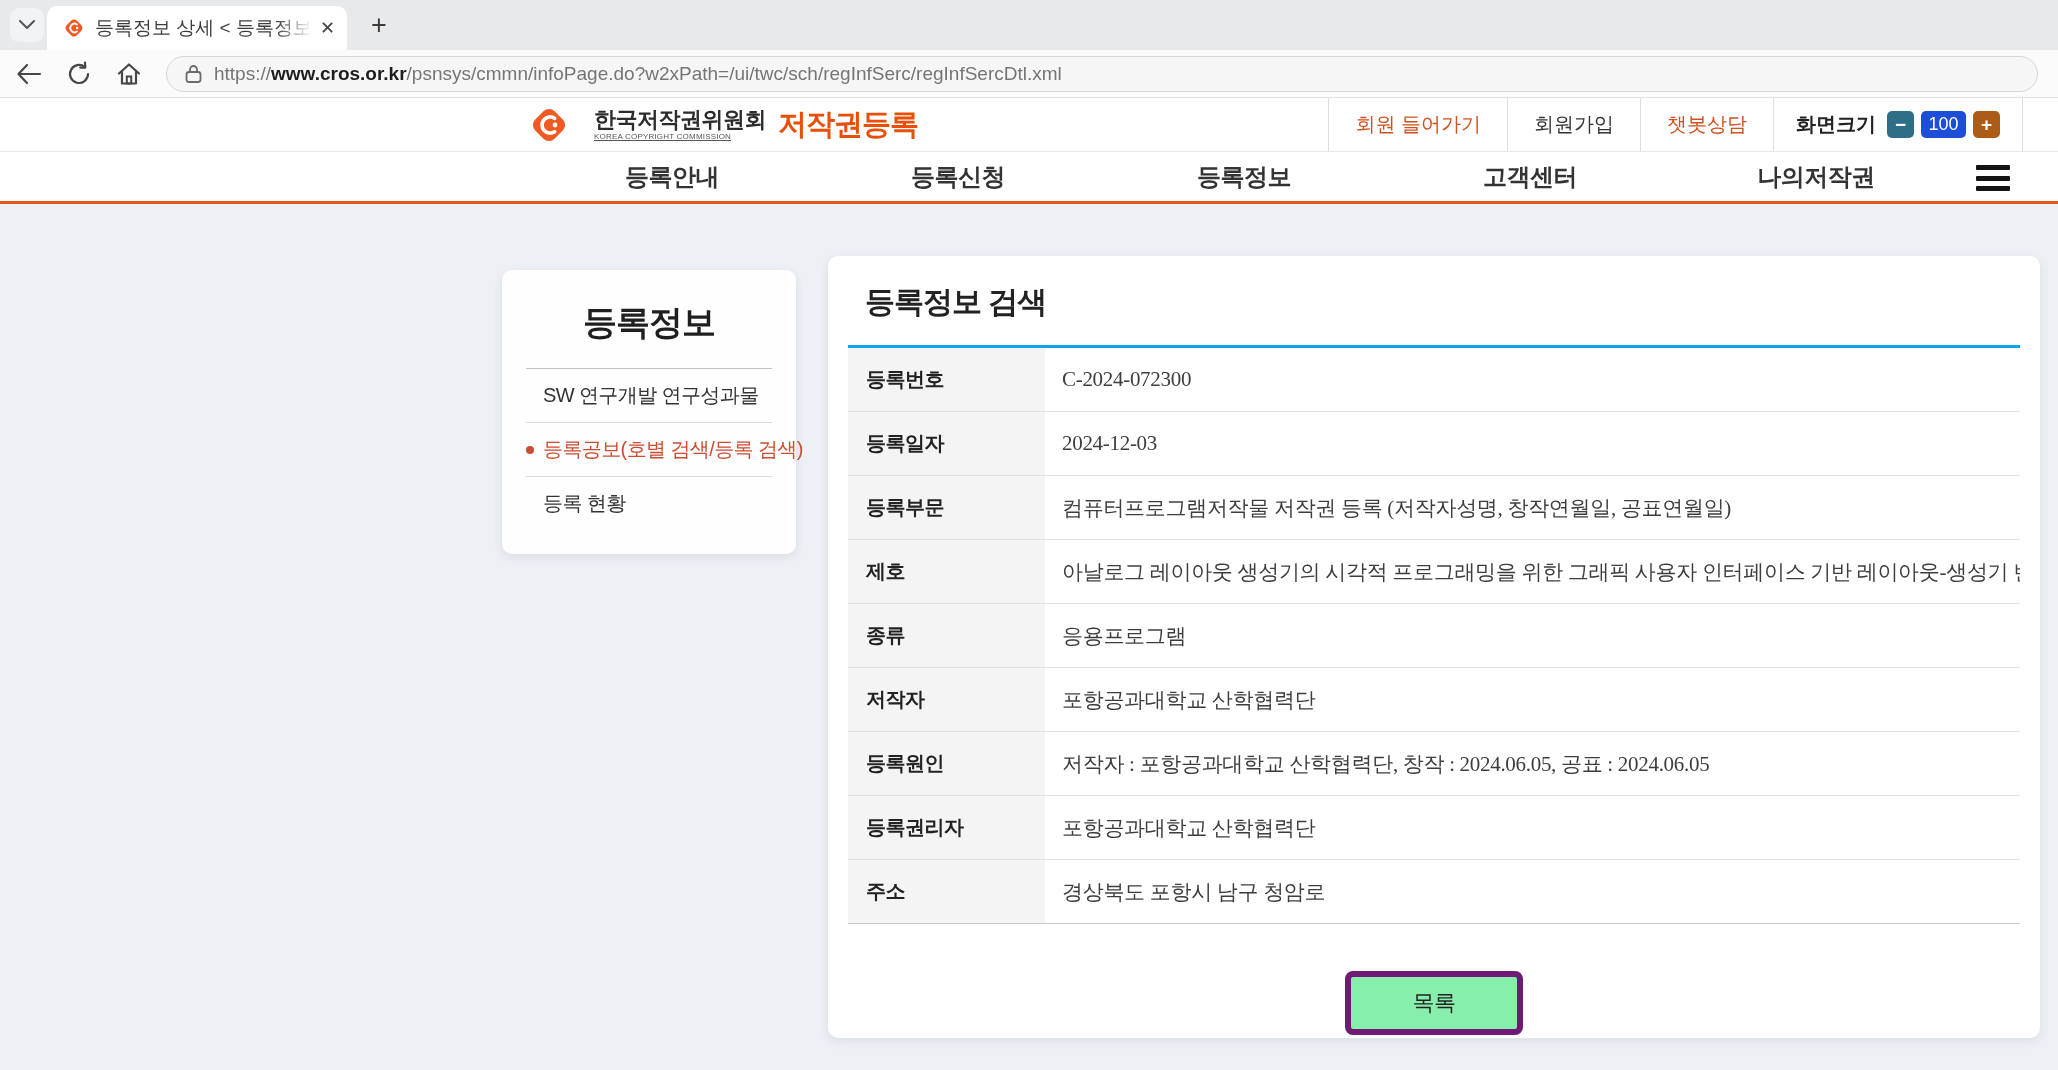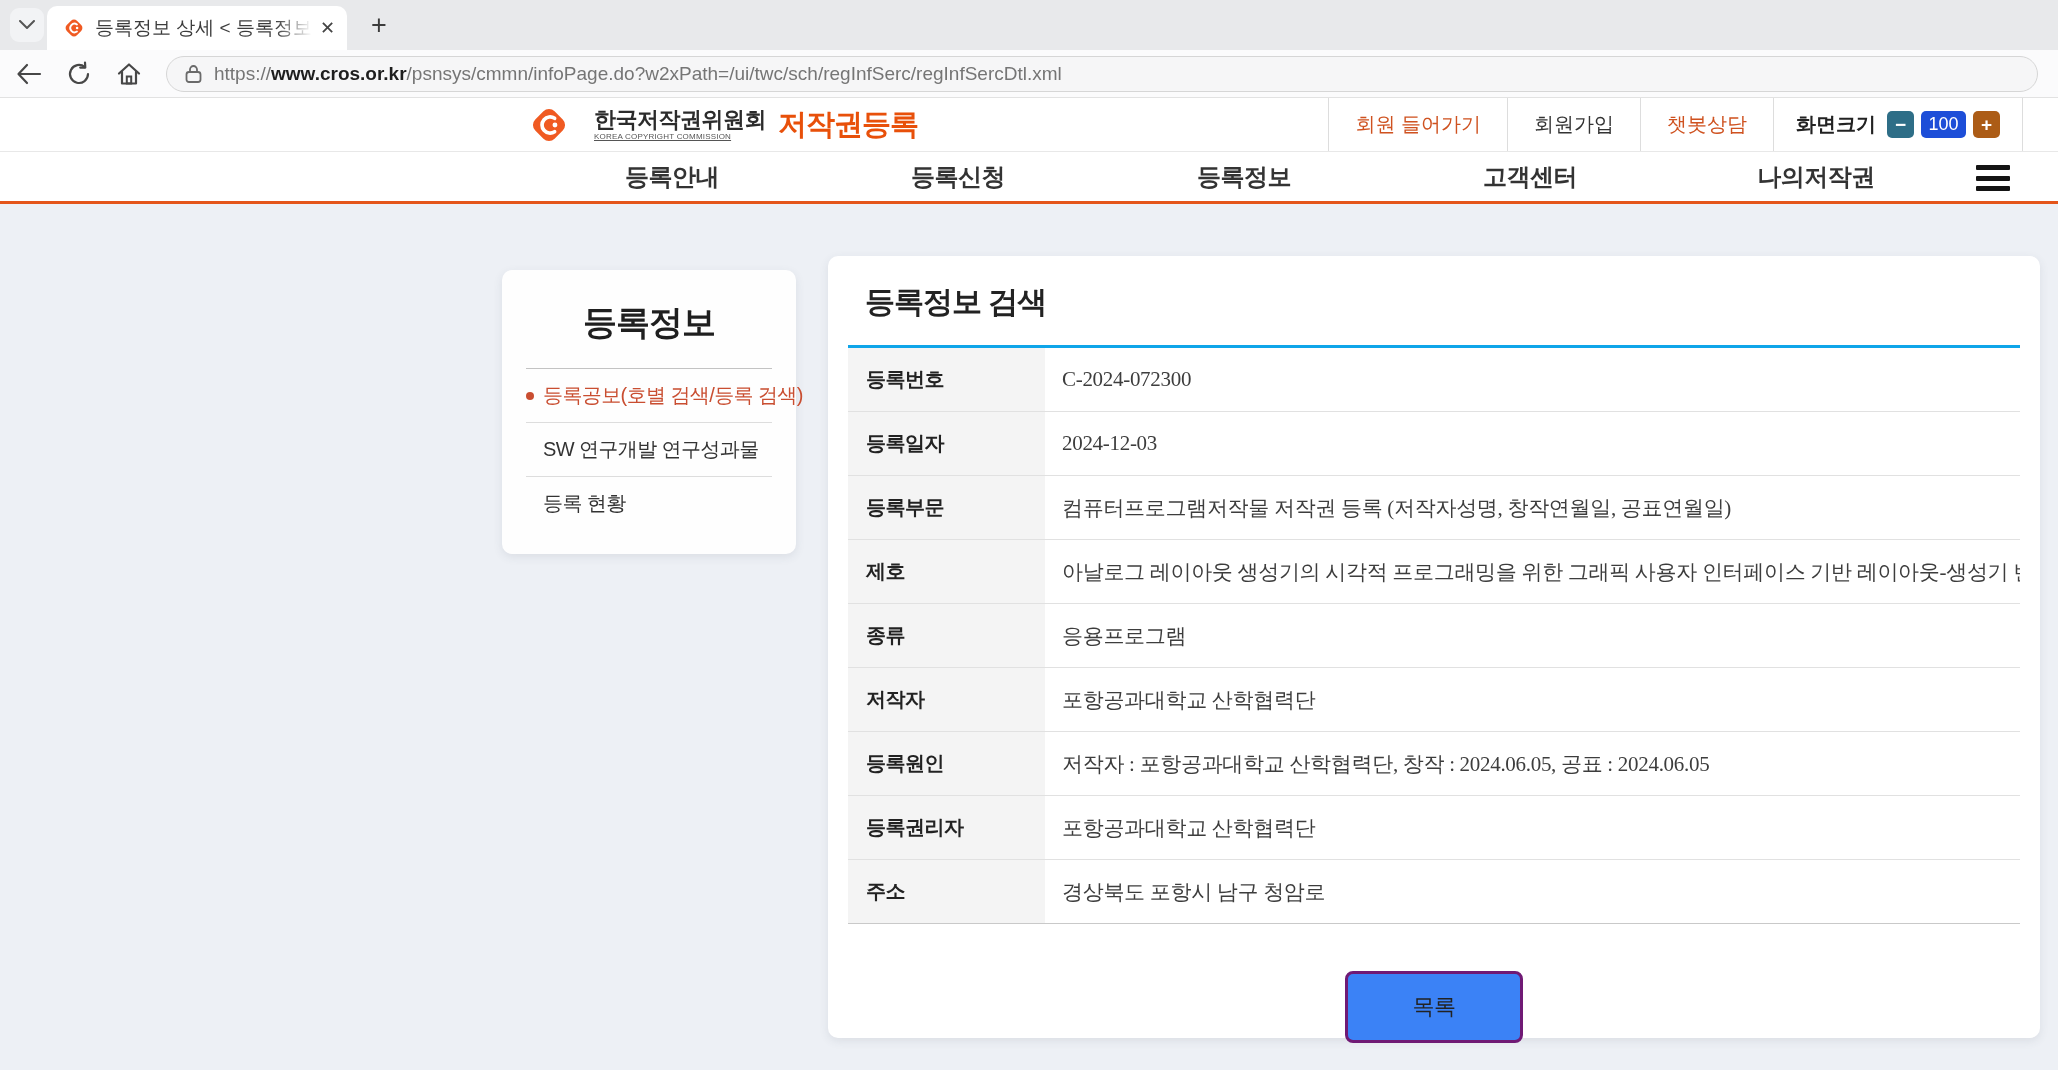--- a/index.html
+++ b/index.html
@@ -82,21 +82,21 @@
     padding:26px 0 22px 17px; }
   .detail-table { border-top:3px solid #0ea5e9; }
   .detail-row { display:flex; height:64px; border-bottom:1px solid #e1e1e1; }
   .detail-row:last-child { border-bottom:1px solid #c9c9c9; }
   .detail-label { width:197px; flex:0 0 197px; background:#f4f4f4; display:flex; align-items:center;
     padding-left:18px; font-size:20px; font-weight:700; color:#222; letter-spacing:-0.5px; }
   .detail-value { flex:1; display:flex; align-items:center; padding-left:17px; font-size:21px;
     color:#3d3d3d; font-family:"Liberation Serif","DejaVu Serif",serif; letter-spacing:-0.3px;
     white-space:nowrap; overflow:hidden; }
   .btn-row { text-align:center; margin-top:47px; }
-  .list-btn { width:178px; height:72px; background:#3b82f6; border:3px solid #701a75; border-radius:8px;
+  .list-btn { width:178px; height:64px; background:#86efac; border:6px solid #701a75; border-radius:8px;
     font-size:22px; color:#222; font-family:inherit; letter-spacing:-0.5px; cursor:pointer; }
 </style>
 </head>
 <body>
 
 <div class="tabbar">
   <div class="tablist-btn">
     <svg width="16" height="10" viewBox="0 0 16 10">
       <polyline points="1,1 8,8 15,1" fill="none" stroke="#555" stroke-width="2" stroke-linecap="round" stroke-linejoin="round"></polyline>
     </svg>
@@ -173,22 +173,22 @@
       <span></span>
       <span></span>
   </div>
 </div>
 
 <div class="content">
 
   <div class="sidebar-card">
     <div class="sidebar-title">등록정보</div>
     <div class="sidebar-title-divider"></div>
+    <div class="side-item">SW 연구개발 연구성과물</div>
     <div class="side-item active">등록공보(호별 검색/등록 검색)</div>
-    <div class="side-item">SW 연구개발 연구성과물</div>
     <div class="side-item">등록 현황</div>
   </div>
 
   <div class="main-card">
     <div class="main-title">등록정보 검색</div>
 
     <div class="detail-table">
       <div class="detail-row">
         <div class="detail-label">등록번호</div>
         <div class="detail-value">C-2024-072300</div>

